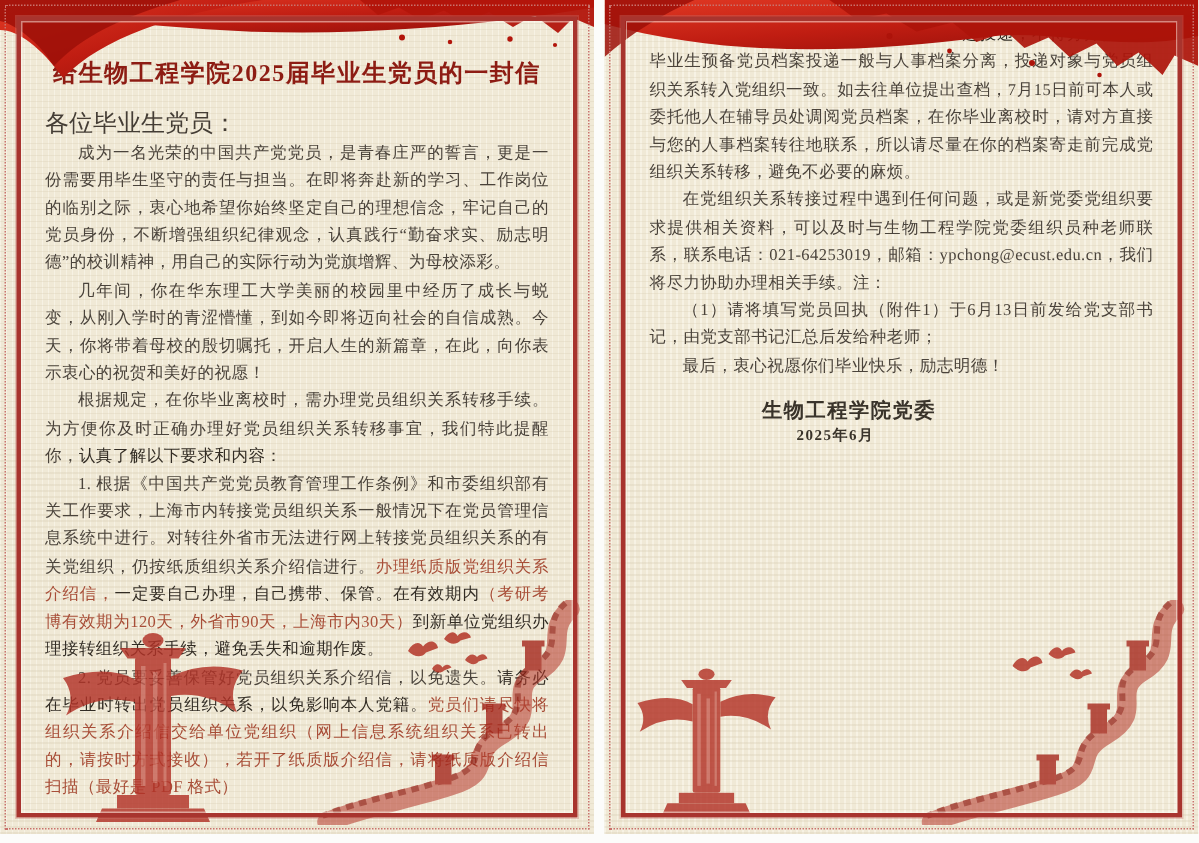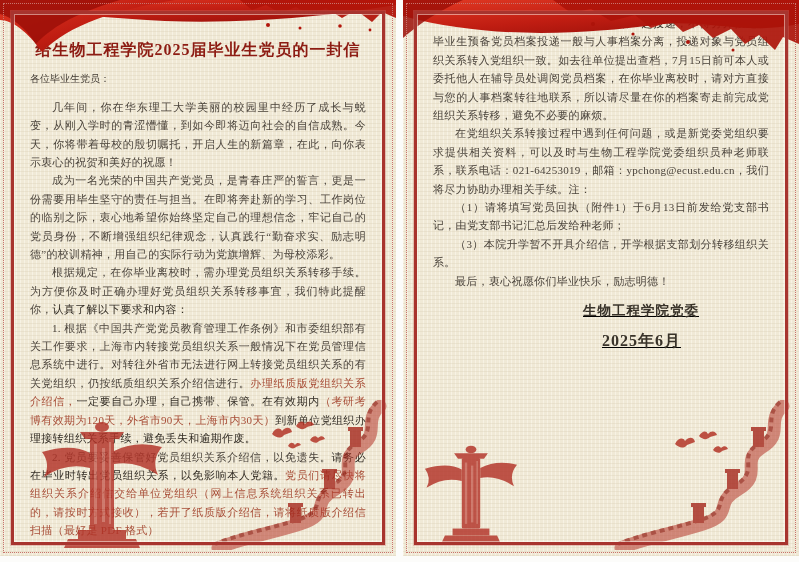--- a/index.html
+++ b/index.html
@@ -16,29 +16,29 @@
       repeating-linear-gradient(0deg, rgba(213,202,176,.30) 0 1px, rgba(0,0,0,0) 1px 4px),
       repeating-linear-gradient(90deg, rgba(255,253,245,.45) 0 1px, rgba(0,0,0,0) 1px 4px);
     overflow:hidden;
   }
   .dotted-frame{position:absolute;inset:3px;border:1px dotted #c8736c;pointer-events:none;z-index:5;}
   .solid-frame{position:absolute;inset:11px;border:3px solid #a8342e;
     box-shadow:inset 0 0 0 1px rgba(255,252,244,.5), 0 0 0 1px rgba(200,115,108,.35);
     pointer-events:none;z-index:5;}
   .content{position:absolute;left:30px;right:30px;top:14px;bottom:14px;z-index:2;}
   .title{margin:26px 0 0;text-align:center;font-size:16px;font-weight:bold;color:#8d1c13;letter-spacing:1px;line-height:1.3;}
-  .salutation{margin:11px 0 12px;font-size:10px;color:#443d35;}
+  .salutation{margin:11px 0 0;font-size:16px;color:#443d35;}
   .para{margin:0;text-indent:2em;text-align:justify;font-size:11px;line-height:18.4px;color:#4a433b;letter-spacing:.3px;word-break:break-all;}
   .noindent{text-indent:0;}
   .run-bold{font-weight:normal;color:#322c24;}
   .run-red{color:#a84e38;}
   .page2-top{margin-top:36px;}
-  .signature{margin-top:12px;text-align:right;text-decoration:underline;}
+  .signature{margin-top:12px;text-align:center;}
   .sig-name{padding-right:70px;font-size:13.5px;font-weight:bold;color:#39332a;letter-spacing:1px;}
-  .sig-date{padding-right:88px;font-size:16px;font-weight:bold;color:#39332a;margin-top:11px;letter-spacing:1px;}
+  .sig-date{padding-right:88px;font-size:10px;font-weight:bold;color:#39332a;margin-top:0;letter-spacing:1px;}
   .ribbon{position:absolute;top:0;left:0;width:396px;height:58px;z-index:3;pointer-events:none;}
   .pillar{position:absolute;z-index:4;opacity:.82;pointer-events:none;}
   .pillar.p1{left:16px;bottom:4px;width:172px;height:134px;}
   .pillar.p2{left:2px;bottom:0;width:132px;height:124px;}
   .wall{position:absolute;right:8px;bottom:6px;width:178px;height:150px;z-index:4;opacity:.8;pointer-events:none;}
 </style>
 </head>
 <body>
 
 <div class="page">
@@ -60,22 +60,22 @@
       <circle cx="340" cy="26" r="1.8" fill="#b2150b"></circle>
       <circle cx="370" cy="30" r="1.4" fill="#b2150b"></circle>
   </svg>
 
   <div class="dotted-frame"></div>
   <div class="solid-frame"></div>
 
   <div class="content">
     <h1 class="title">给生物工程学院2025届毕业生党员的一封信</h1>
     <p class="salutation">各位毕业生党员：</p>
+    <p class="para"><span>成为一名光荣的中国共产党党员，是青春庄严的誓言，更是一份需要用毕生坚守的责任与担当。在即将奔赴新的学习、工作岗位的临别之际，衷心地希望你始终坚定自己的理想信念，牢记自己的党员身份，不断增强组织纪律观念，认真践行“勤奋求实、励志明德”的校训精神，用自己的实际行动为党旗增辉、为母校添彩。</span></p>
     <p class="para"><span>几年间，你在华东理工大学美丽的校园里中经历了成长与蜕变，从刚入学时的青涩懵懂，到如今即将迈向社会的自信成熟。今天，你将带着母校的殷切嘱托，开启人生的新篇章，在此，向你表示衷心的祝贺和美好的祝愿！</span></p>
-    <p class="para"><span>成为一名光荣的中国共产党党员，是青春庄严的誓言，更是一份需要用毕生坚守的责任与担当。在即将奔赴新的学习、工作岗位的临别之际，衷心地希望你始终坚定自己的理想信念，牢记自己的党员身份，不断增强组织纪律观念，认真践行“勤奋求实、励志明德”的校训精神，用自己的实际行动为党旗增辉、为母校添彩。</span></p>
     <p class="para"><span>根据规定，在你毕业离校时，需办理党员组织关系转移手续。为方便你及时正确办理好党员组织关系转移事宜，我们特此提醒你，</span><span class="run-bold">认真了解以下要求和内容：</span></p>
     <p class="para"><span>1. 根据《中国共产党党员教育管理工作条例》和市委组织部有关工作要求，上海市内转接党员组织关系一般情况下在党员管理信息系统中进行。对转往外省市无法进行网上转接党员组织关系的有关党组织，仍按纸质组织关系介绍信进行。</span><span class="run-red">办理纸质版党组织关系介绍信，</span><span class="run-bold">一定要自己办理，自己携带、保管。在有效期内</span><span class="run-red">（考研考博有效期为120天，外省市90天，上海市内30天）</span><span class="run-bold">到新单位党组织办理接转组织关系手续，避免丢失和逾期作废。</span></p>
     <p class="para"><span>2. 党员要妥善保管好党员组织关系介绍信，以免遗失。</span><span class="run-bold">请务必在毕业时转出党员组织关系，以免影响本人党籍。</span><span class="run-red">党员们请尽快将组织关系介绍信交给单位党组织（网上信息系统组织关系已转出的，请按时方式接收），若开了纸质版介绍信，请将纸质版介绍信扫描（最好是 PDF 格式）</span></p>
   </div>
 
   <svg class="pillar p1" viewBox="0 0 172 134">
     <g fill="#b23227">
       <ellipse cx="86" cy="9" rx="7" ry="5"></ellipse>
       <path d="M64,14 h44 l-5,7 h-34 z"></path>
       <rect x="74" y="20" width="24" height="92" rx="2"></rect>
@@ -130,21 +130,20 @@
       <circle cx="330" cy="50" r="1.5" fill="#ad130a"></circle>
   </svg>
 
   <div class="dotted-frame"></div>
   <div class="solid-frame"></div>
 
   <div class="content">
     <p class="para"><span class="run-bold">3. 毕业生正式党员档案与人事档案一起投递，不得分开投递。</span><span>毕业生预备党员档案投递一般与人事档案分离，投递对象与党员组织关系转入党组织一致。如去往单位提出查档，7月15日前可本人或委托他人在辅导员处调阅党员档案，在你毕业离校时，请对方直接与您的人事档案转往地联系，所以请尽量在你的档案寄走前完成党组织关系转移，避免不必要的麻烦。</span></p>
     <p class="para"><span>在党组织关系转接过程中遇到任何问题，或是新党委党组织要求提供相关资料，可以及时与生物工程学院党委组织员种老师联系，联系电话：021-64253019，邮箱：ypchong@ecust.edu.cn，我们将尽力协助办理相关手续。注：</span></p>
     <p class="para"><span>（1）请将填写党员回执（附件1）于6月13日前发给党支部书记，由党支部书记汇总后发给种老师；</span></p>
-    <p class="para"><span>（3）本院升学暂不开具介绍信，开学根据支部划分转移组织关系。</span></p>
     <p class="para"><span>最后，衷心祝愿你们毕业快乐，励志明德！</span></p>
     <div class="signature">
       <div class="sig-name">生物工程学院党委</div>
       <div class="sig-date">2025年6月</div>
     </div>
   </div>
 
   <svg class="pillar p2" viewBox="0 0 172 134">
     <g fill="#b23227">
       <ellipse cx="86" cy="9" rx="7" ry="5"></ellipse>

